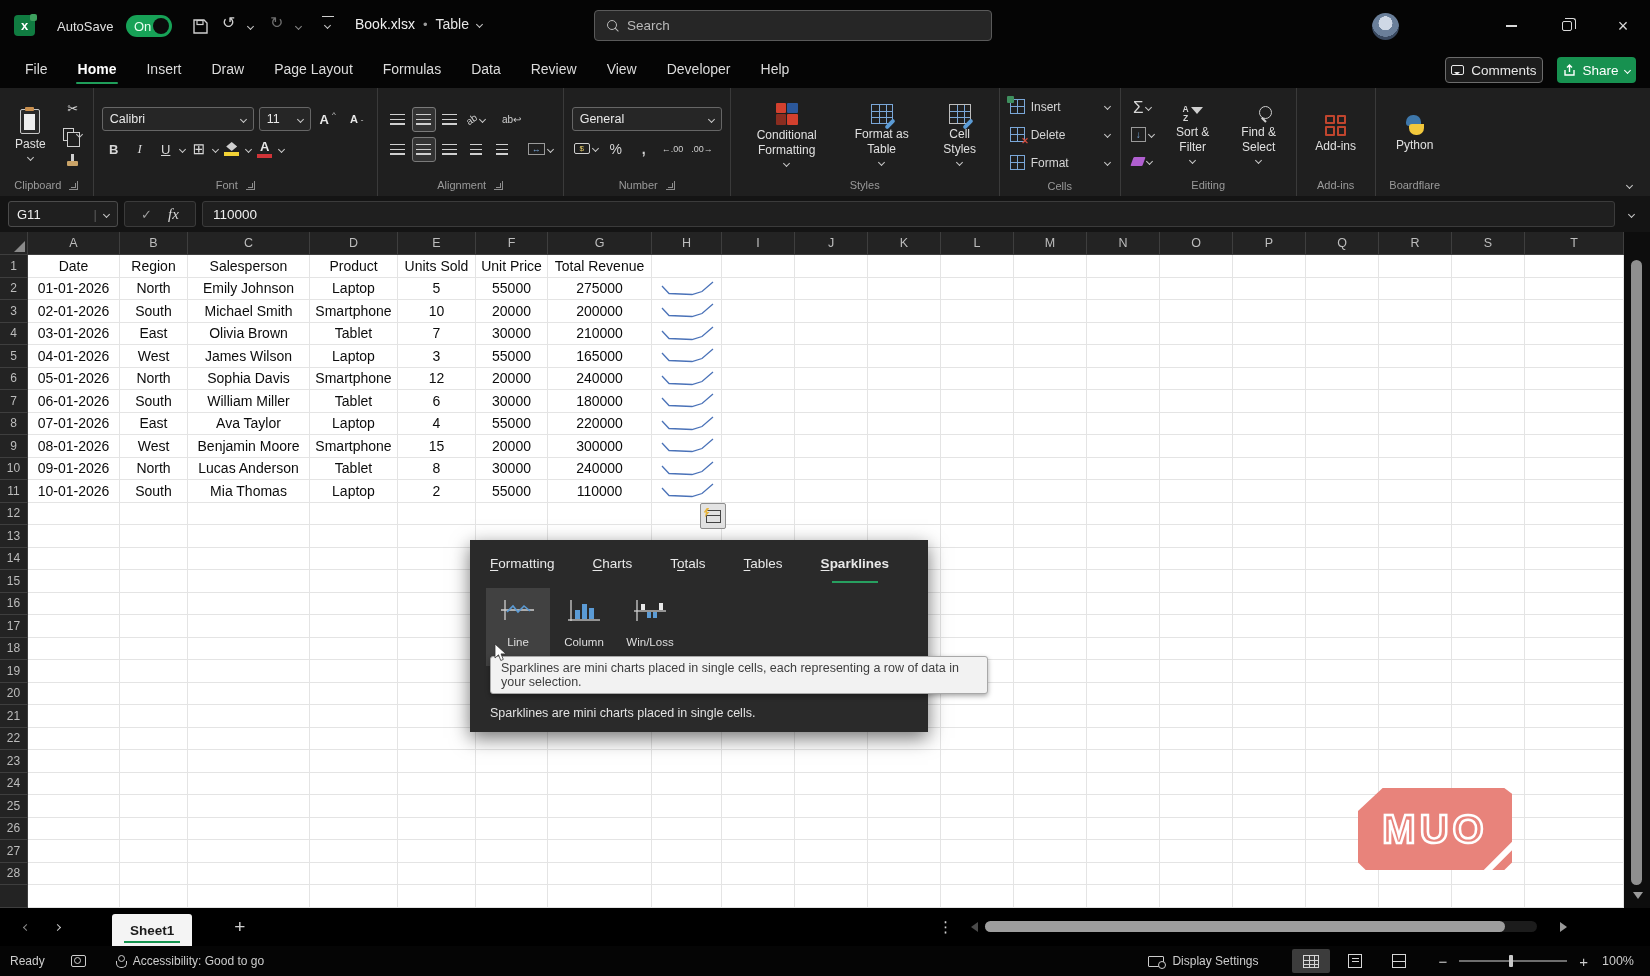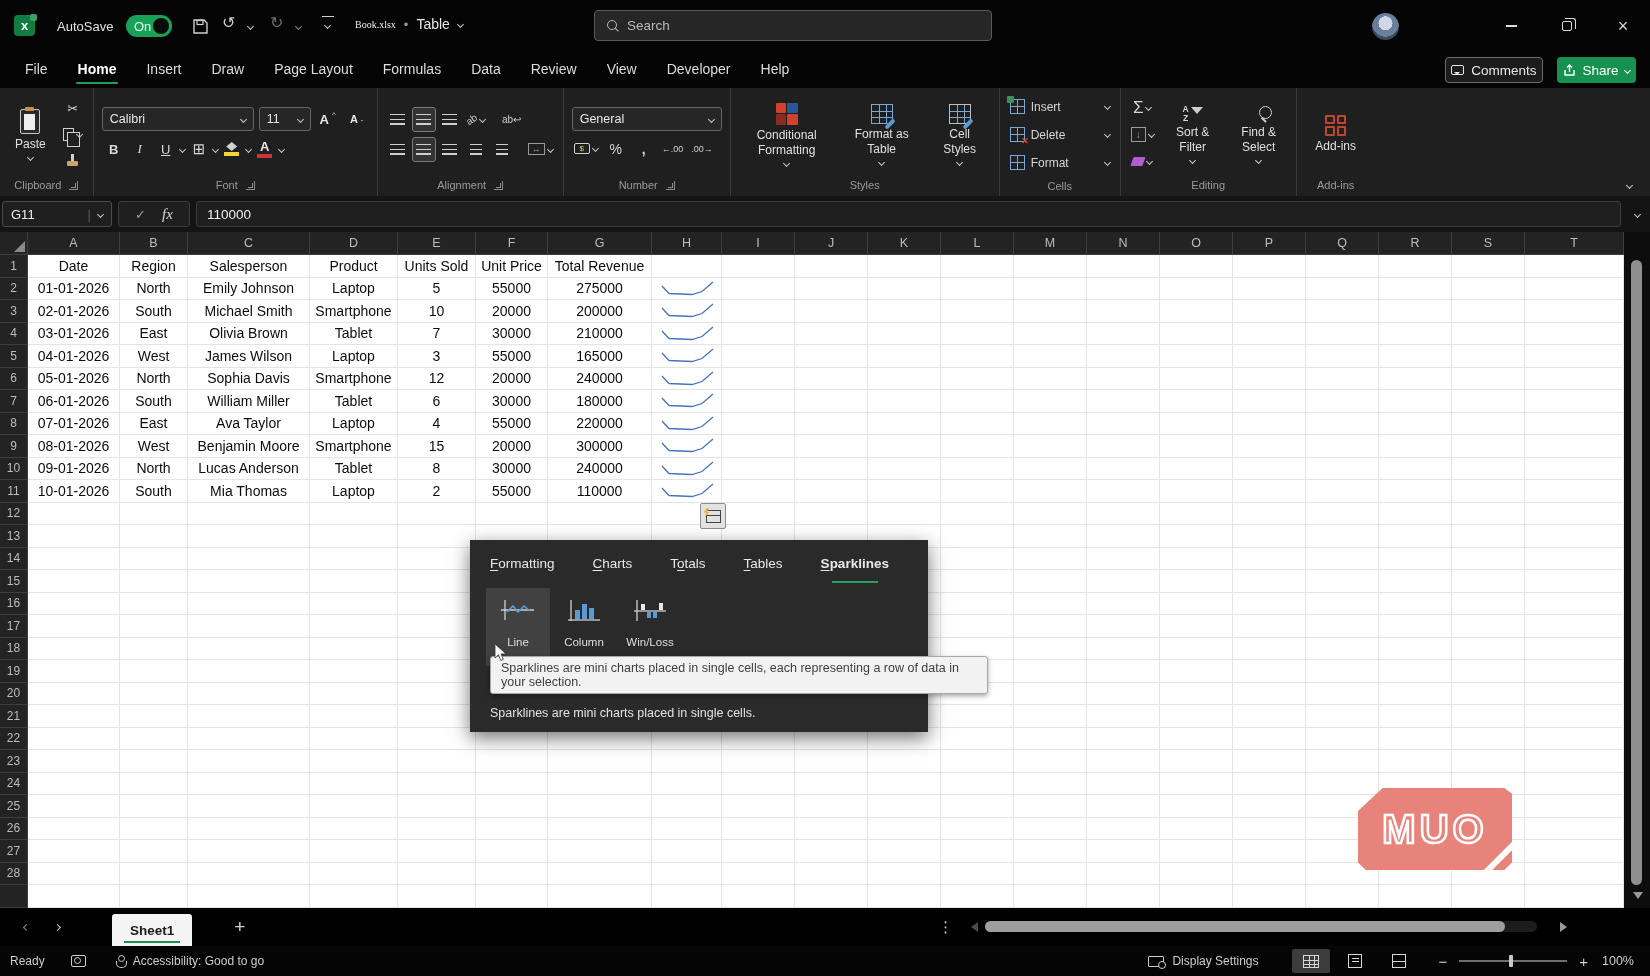--- a/index.html
+++ b/index.html
@@ -97,21 +97,21 @@
   .find-ico { width:16px; height:16px; position:relative; }
   .find-ico::before { content:""; position:absolute; width:11px; height:11px; border:1.6px solid #cfcfcf; border-radius:50%; }
   .find-ico::after { content:""; position:absolute; width:6px; height:1.6px; background:#cfcfcf; transform:rotate(45deg); left:10px; top:13px; }
   .addins-ico { width:21px; height:21px; display:grid; grid-template-columns:1fr 1fr; grid-template-rows:1fr 1fr; gap:2px; }
   .addins-ico div { border:2px solid #c0452e; border-radius:1px; }
   .py-ico { width:20px; height:20px; position:relative; }
   .py-ico::before { content:""; position:absolute; left:1px; top:0; width:15px; height:11px; background:#3e77aa; border-radius:7px 7px 0 3px; }
   .py-ico::after { content:""; position:absolute; right:1px; bottom:0; width:15px; height:11px; background:#f2c83c; border-radius:3px 0 7px 7px; }
   .collapse-chev { position:absolute; right:18px; bottom:8px; }
   
-  #fbar { left:0; top:196px; width:1650px; height:36px; background:#141414; display:flex; align-items:center; gap:6px; padding:0 2px; }
+  #fbar { left:0; top:196px; width:1650px; height:36px; background:#141414; display:flex; align-items:center; gap:6px; padding:0 8px; }
   .namebox { width:110px; height:26px; background:#1f1f1f; border:1px solid #4b4b4b; border-radius:3px;
     display:flex; align-items:center; justify-content:space-between; padding:0 8px; font-size:13px; color:#efefef; }
   .fxwrap { width:72px; height:26px; background:#1f1f1f; border:1px solid #3b3b3b; border-radius:3px;
     display:flex; align-items:center; justify-content:space-evenly; color:#9f9f9f; }
   .fxwrap .fx { font-family:"Liberation Serif", serif; font-style:italic; font-size:15px; color:#d9d9d9; }
   .fval { flex:1; height:26px; background:#1f1f1f; border:1px solid #3b3b3b; border-radius:3px;
     display:flex; align-items:center; padding:0 10px; font-size:13.5px; color:#f0f0f0; }
   
   #sheet { left:0; top:232px; width:1624px; height:676px; background:#fff; overflow:hidden; }
   #colheads { display:flex; height:23px; background:#232323; }
@@ -201,21 +201,21 @@
         <rect x="5" y="2.5" width="6" height="4" fill="none" stroke="#cfcfcf" stroke-width="1.2"></rect>
       </svg>
   </div>
   <span class="abs qat" style="left:222px; top:13px;">↺</span>
   <span class="abs chev" style="left:248px; top:24px;"></span>
   <span class="abs qat" style="left:270px; top:13px; color:#6e6e6e;">↻</span>
   <span class="abs chev dim" style="left:296px; top:24px;"></span>
   <span class="abs" style="left:322px; top:16px; width:12px; border-top:1.4px solid #cfcfcf;"></span>
   <span class="abs chev" style="left:325px; top:23px;"></span>
   <div class="abs row" style="left:355px; top:16px; gap:8px;">
-    <span style="font-size:10px; color:#f0f0f0;font-family:Liberation Serif, serif;">Book.xlsx</span>
+    <span style="font-size:14px; color:#f0f0f0;">Book.xlsx</span>
     <span style="font-size:13px; color:#9a9a9a;">•</span>
     <span style="font-size:14px; color:#e6e6e6;">Table</span>
     <span class="chev"></span>
   </div>
   <div class="abs searchbox" style="left:594px; top:10px;">
     <span class="mag"></span>
     <span>Search</span>
   </div>
   <div class="abs avatar" style="left:1372px; top:13px;"></div>
   <div class="abs wctl" style="left:1496px; top:12px;">
@@ -516,20 +516,31 @@
             <div></div>
           </span>
         <span>Add-ins</span>
       </div>
     </div>
     <div class="glabel">
         <span>Add-ins</span>
       </div>
   </div>
 
+  <div class="rgroup">
+    <div class="rbody" style="align-items:center;">
+      <div class="bigbtn" style="width:62px;">
+        <span class="py-ico"></span>
+        <span>Python</span>
+      </div>
+    </div>
+    <div class="glabel">
+        <span>Boardflare</span>
+      </div>
+  </div>
 
   <span class="chev collapse-chev"></span>
 </div>
 
 <div id="fbar" class="abs">
   <div class="namebox">
     <span>G11</span>
     <span class="row" style="gap:7px;">
         <span style="color:#5a5a5a;">|</span>
         <span class="chev"></span>

